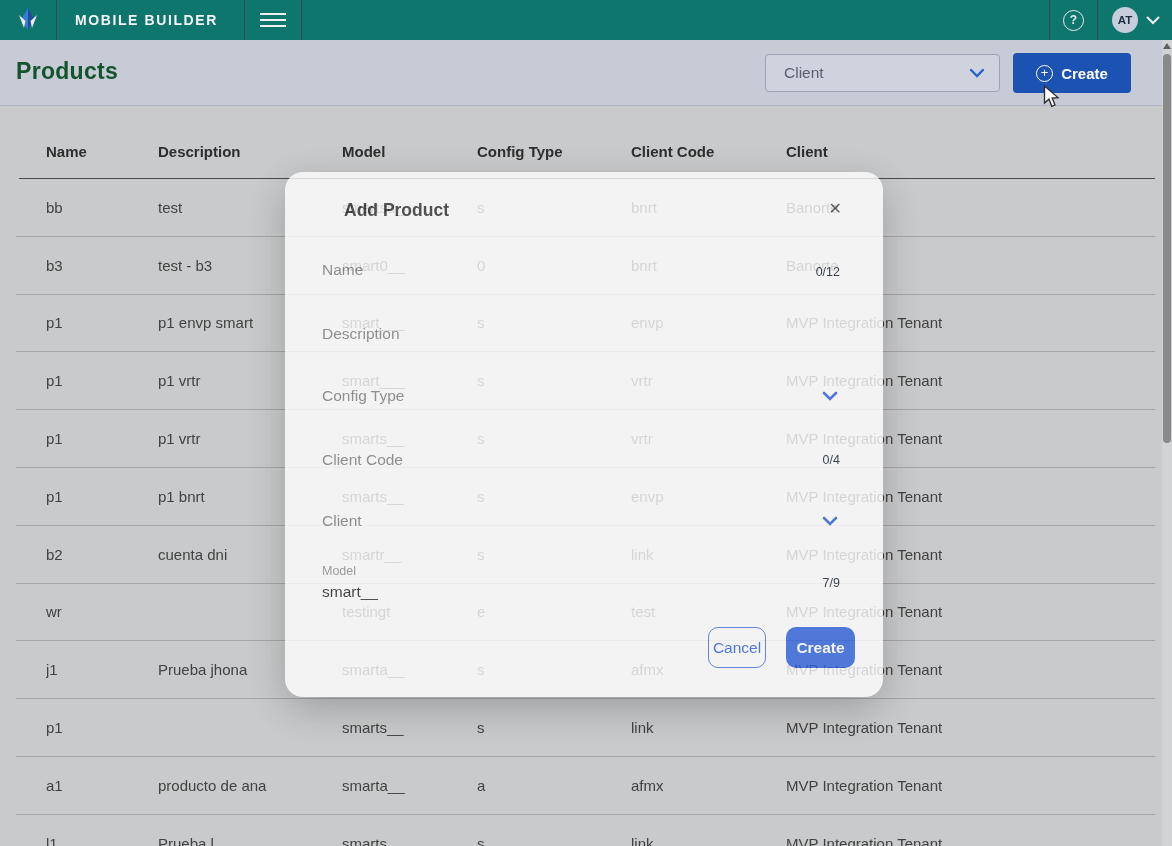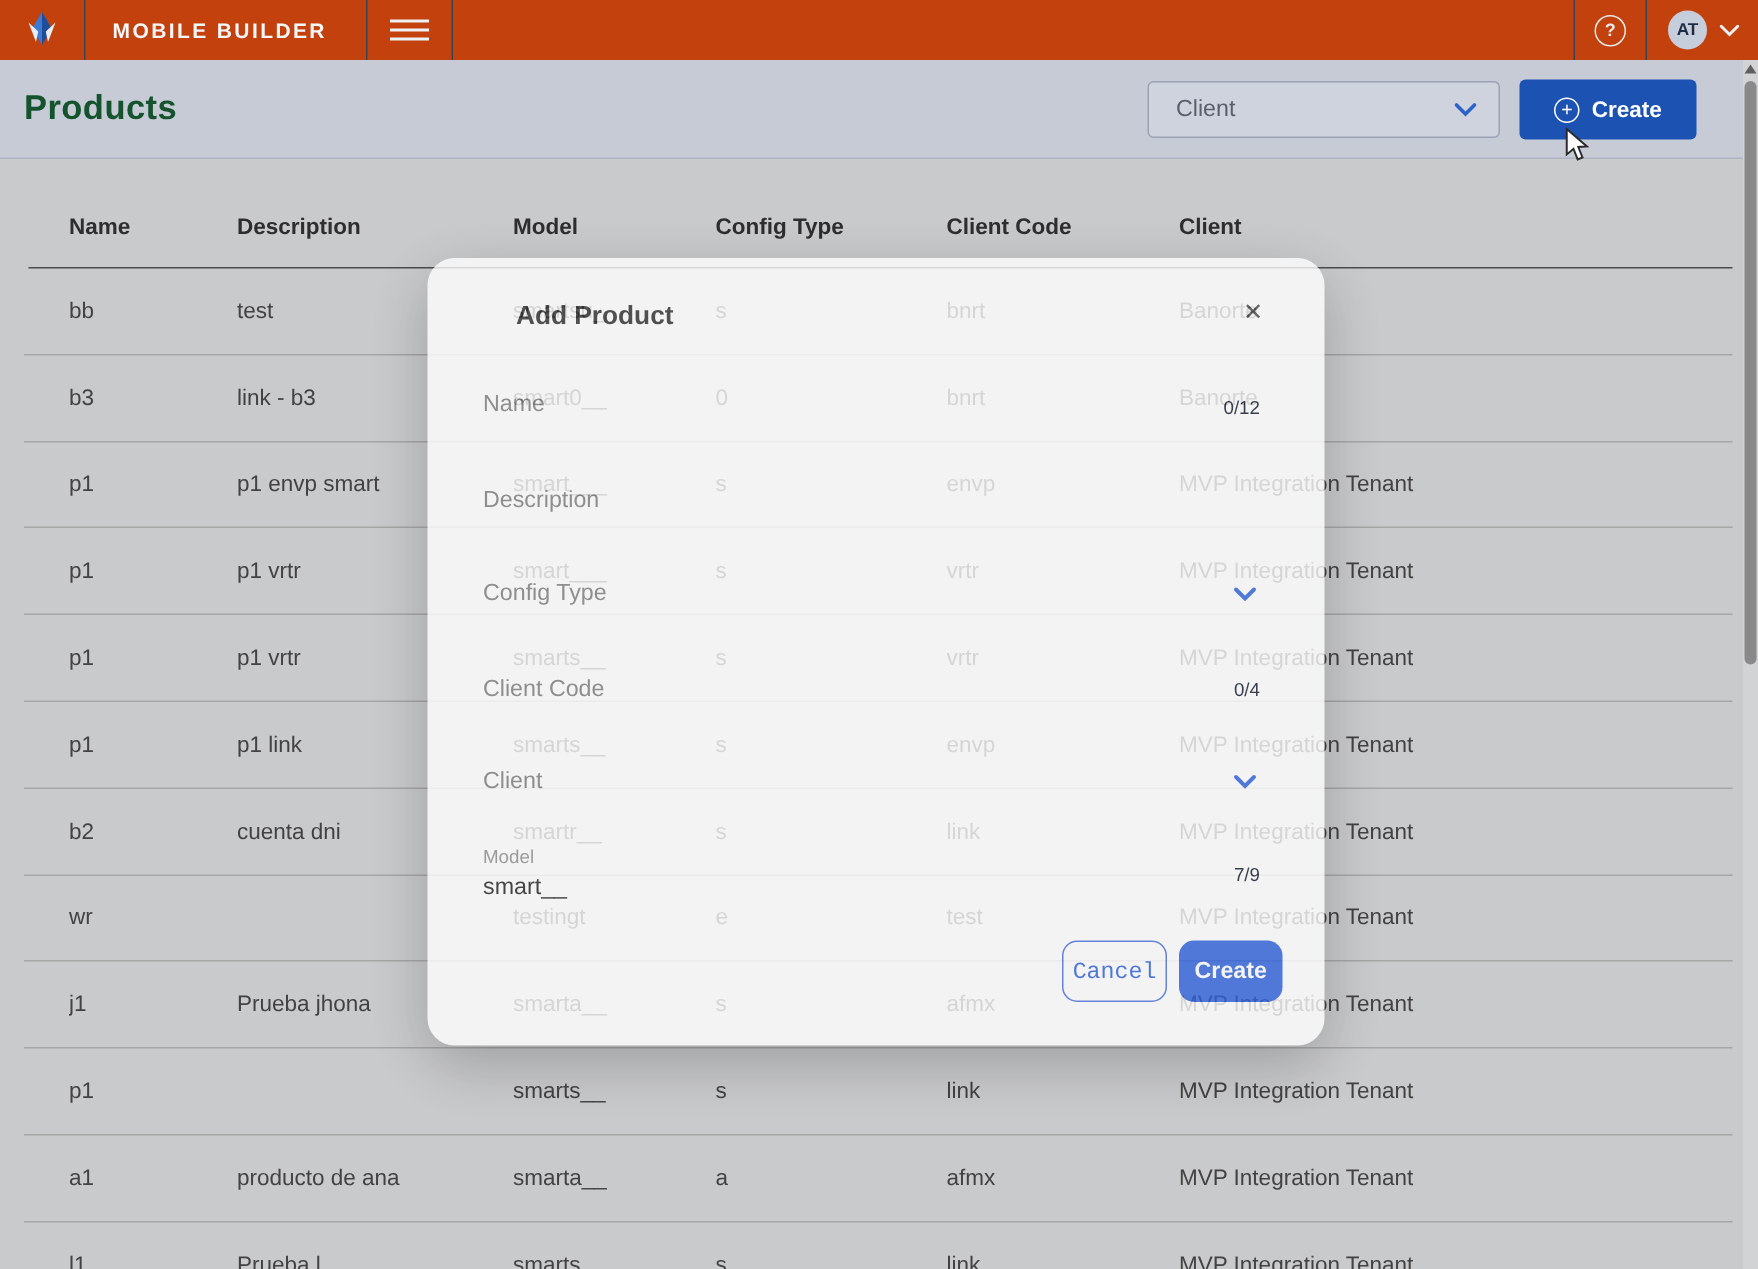--- a/index.html
+++ b/index.html
@@ -2,21 +2,21 @@
 <html><head>
 <meta charset="utf-8">
 <style>
   html,body{margin:0;padding:0;}
   body{
     width:1172px;height:846px;overflow:hidden;position:relative;
     font-family:"Liberation Sans","DejaVu Sans",sans-serif;
     background:#c9cacb;
   }
   
-  .navbar{position:absolute;top:0;left:0;width:1172px;height:40px;background:#c2410c;display:flex;align-items:center;z-index:30;}
+  .navbar{position:absolute;top:0;left:0;width:1172px;height:40px;background:#0f766e;display:flex;align-items:center;z-index:30;}
   .nav-divider{width:1px;height:40px;background:#3a4456;}
   .logo-box{width:56px;height:40px;display:flex;align-items:center;justify-content:center;}
   .brand{color:#f4f6f8;font-weight:bold;font-size:14px;letter-spacing:1.6px;padding:0 26px 0 18px;}
   .burger-box{width:56px;height:40px;display:flex;flex-direction:column;align-items:center;justify-content:center;gap:4px;cursor:pointer;}
   .burger-box span{display:block;width:26px;height:2px;background:#eef1f4;}
   .nav-spacer{flex:1;}
   .help-box{width:47px;height:40px;display:flex;align-items:center;justify-content:center;}
   .help-circle{width:19px;height:19px;border:1.8px solid #e8eaed;border-radius:50%;color:#e8eaed;font-size:12px;font-weight:bold;display:flex;align-items:center;justify-content:center;cursor:pointer;}
   .account-box{height:40px;display:flex;align-items:center;gap:8px;padding:0 12px 0 14px;cursor:pointer;}
   .avatar{width:26px;height:26px;border-radius:50%;background:#c7cedb;color:#1d2b45;font-weight:bold;font-size:11.5px;display:flex;align-items:center;justify-content:center;}
@@ -41,21 +41,21 @@
   
   .modal{position:absolute;left:285px;top:172px;width:598px;height:525px;background:#ffffff;border-radius:18px;box-shadow:0 12px 40px rgba(0,0,0,.28);opacity:.78;z-index:50;}
   .m-title{position:absolute;left:27px;top:28px;font-size:17.5px;font-weight:bold;color:#2f2f2f;margin-left:32px;}
   .m-close{position:absolute;right:41px;top:29px;font-size:16px;color:#4a4a4a;cursor:pointer;line-height:1;}
   .m-label{position:absolute;left:37px;font-size:15.5px;color:#7e7e7e;}
   .m-small-label{position:absolute;left:37px;font-size:12.5px;color:#8f8f8f;}
   .m-value{position:absolute;left:37px;font-size:15.5px;color:#1f1f1f;}
   .m-counter{position:absolute;right:43px;font-size:12.5px;color:#0f172a;}
   .m-chevron{position:absolute;right:45px;width:16px;height:16px;cursor:pointer;}
   .m-btn{position:absolute;top:455px;height:41px;border-radius:10px;font-size:15.5px;display:flex;align-items:center;justify-content:center;cursor:pointer;box-sizing:border-box;font-family:inherit;}
-  .m-cancel{left:423px;width:70px;background:transparent;border:1.5px solid #4a70dd;color:#2f62dd;font-family:Liberation Mono, monospace;}
+  .m-cancel{left:423px;width:58px;background:transparent;border:1.5px solid #4a70dd;color:#2f62dd;}
   .m-create{left:501px;width:69px;background:#2f62dd;border:none;color:#fff;font-weight:bold;}
   
   .cursor{position:absolute;left:1043px;top:85px;z-index:60;pointer-events:none;}
   .chev-svg{display:block;}
 </style>
 </head>
 <body>
 
 <div class="navbar">
   <div class="logo-box">
@@ -119,21 +119,21 @@
     <div>bb</div>
     <div>test</div>
     <div>smartsu_</div>
     <div>s</div>
     <div>bnrt</div>
     <div>Banorte</div>
   </div>
 
   <div class="trow">
     <div>b3</div>
-    <div>link - b3</div>
+    <div>test - b3</div>
     <div>smart0__</div>
     <div>0</div>
     <div>bnrt</div>
     <div>Banorte</div>
   </div>
 
   <div class="trow">
     <div>p1</div>
     <div>p1 envp smart</div>
     <div>smart___</div>
@@ -155,21 +155,21 @@
     <div>p1</div>
     <div>p1 vrtr</div>
     <div>smarts__</div>
     <div>s</div>
     <div>vrtr</div>
     <div>MVP Integration Tenant</div>
   </div>
 
   <div class="trow">
     <div>p1</div>
-    <div>p1 link</div>
+    <div>p1 bnrt</div>
     <div>smarts__</div>
     <div>s</div>
     <div>envp</div>
     <div>MVP Integration Tenant</div>
   </div>
 
   <div class="trow">
     <div>b2</div>
     <div>cuenta dni</div>
     <div>smartr__</div>

